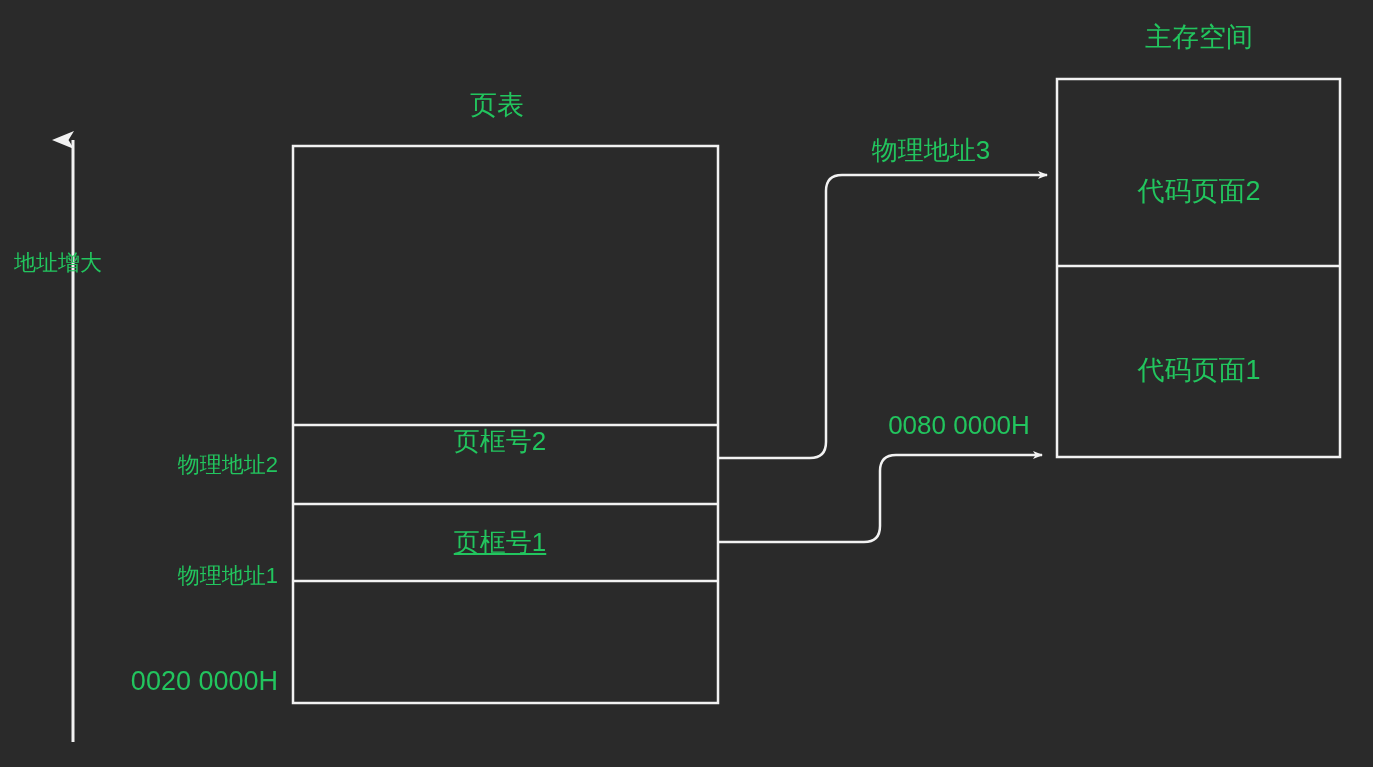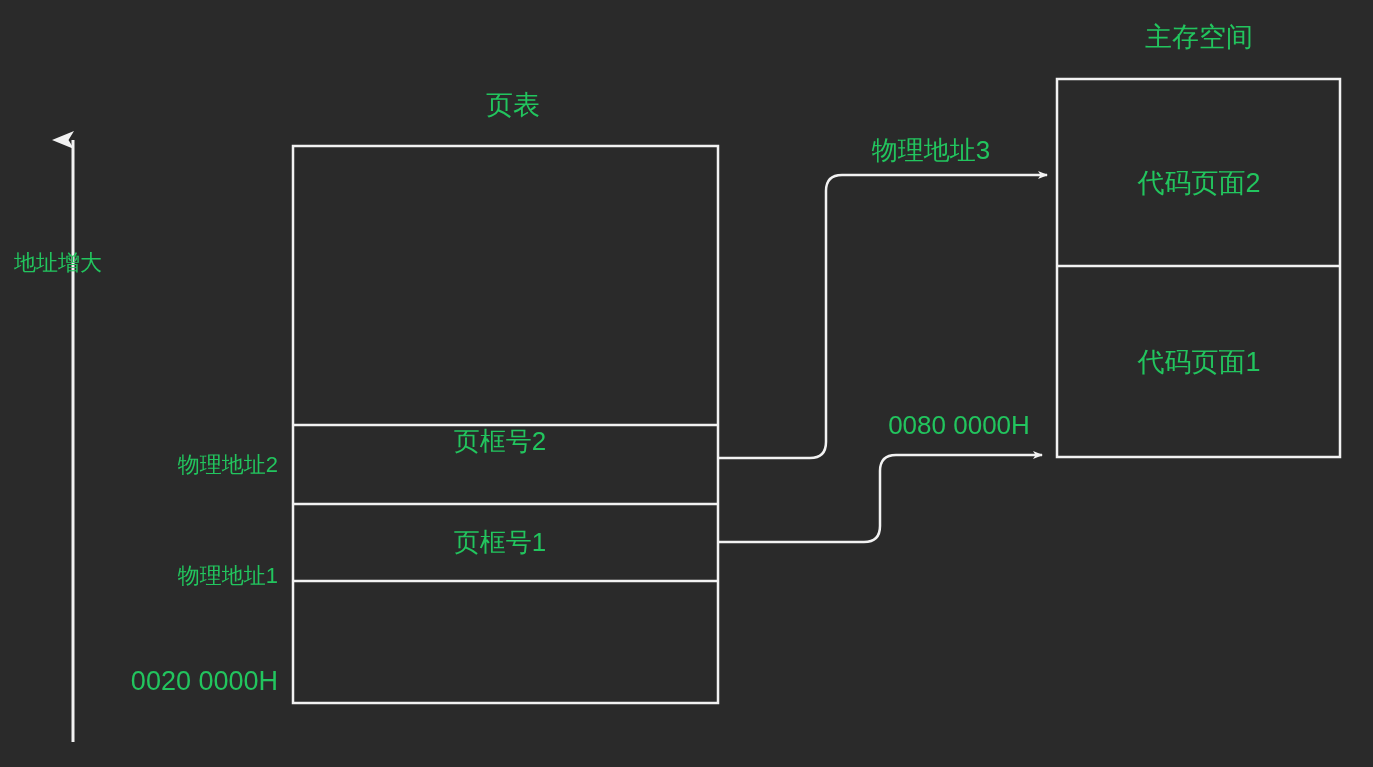--- a/index.html
+++ b/index.html
@@ -35,20 +35,21 @@
     font-size: 26px;
   }
   .lbl-side {
     font-size: 22px;
   }
   .lbl-arrow {
     font-size: 26px;
   }
   .lbl-mem {
     font-size: 27px;
+    margin-top: 8px;
   }
   .lbl-hex {
     font-size: 27px;
   }
   .center {
     transform: translate(-50%, -50%);
   }
   .right-anchor {
     transform: translate(-100%, -50%);
   }
@@ -88,24 +89,24 @@
       <path d="M718,458 L810,458 Q826,458 826,442 L826,191 Q826,175 842,175 L1047,175" fill="none" stroke="#f2f2f2" stroke-width="2.5" marker-end="url(#arrowhead)"></path>
     </g>
 
     <g>
       <path d="M718,542 L864,542 Q880,542 880,526 L880,471 Q880,455 896,455 L1042,455" fill="none" stroke="#f2f2f2" stroke-width="2.5" marker-end="url(#arrowhead)"></path>
     </g>
   </svg>
 
   <div class="lbl lbl-side" style="left:14px; top:252px;">地址增大</div>
 
-  <div class="lbl lbl-title center" style="left:497px; top:105px;margin-left:16px;">页表</div>
+  <div class="lbl lbl-title center" style="left:497px; top:105px;">页表</div>
 
   <div class="lbl lbl-row center" style="left:500px; top:441px;">页框号2</div>
-  <div class="lbl lbl-row center" style="left:500px; top:542px;">页框号1</div>
+  <div class="lbl lbl-row center" style="left:500px; top:542px;text-decoration:underline;">页框号1</div>
 
   <div class="lbl lbl-side right-anchor" style="left:278px; top:465px;">物理地址2</div>
   <div class="lbl lbl-side right-anchor" style="left:278px; top:544px;margin-top:32px;">物理地址1</div>
 
   <div class="lbl lbl-hex right-anchor" style="left:278px; top:681px;">0020 0000H</div>
 
   <div class="lbl lbl-arrow center" style="left:931px; top:150px;">物理地址3</div>
   <div class="lbl lbl-arrow center" style="left:959px; top:425px;">0080 0000H</div>
 
   <div class="lbl lbl-title center" style="left:1199px; top:37px;">主存空间</div>

